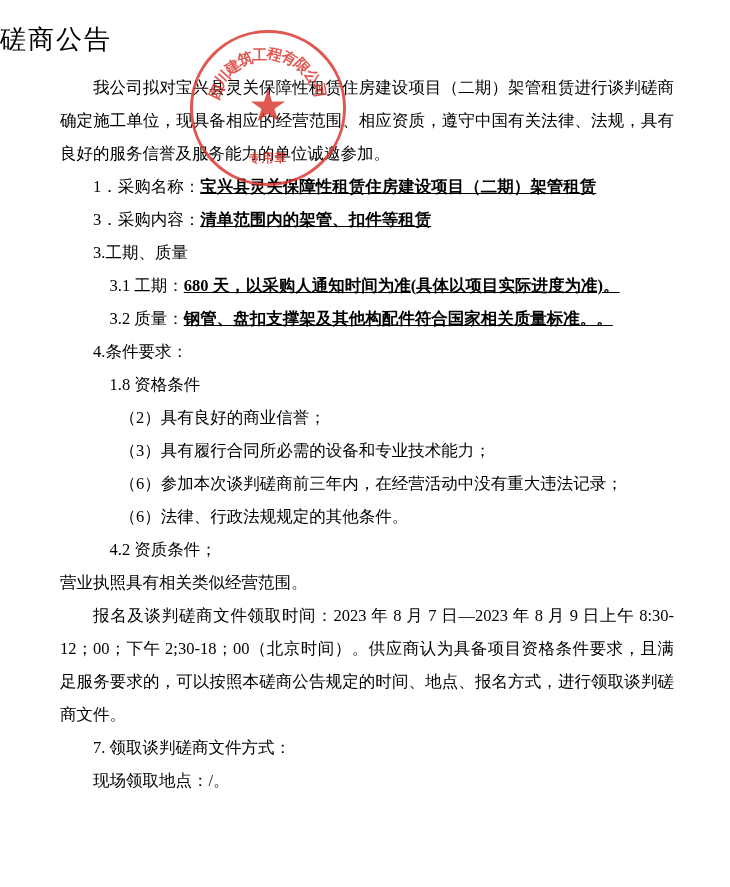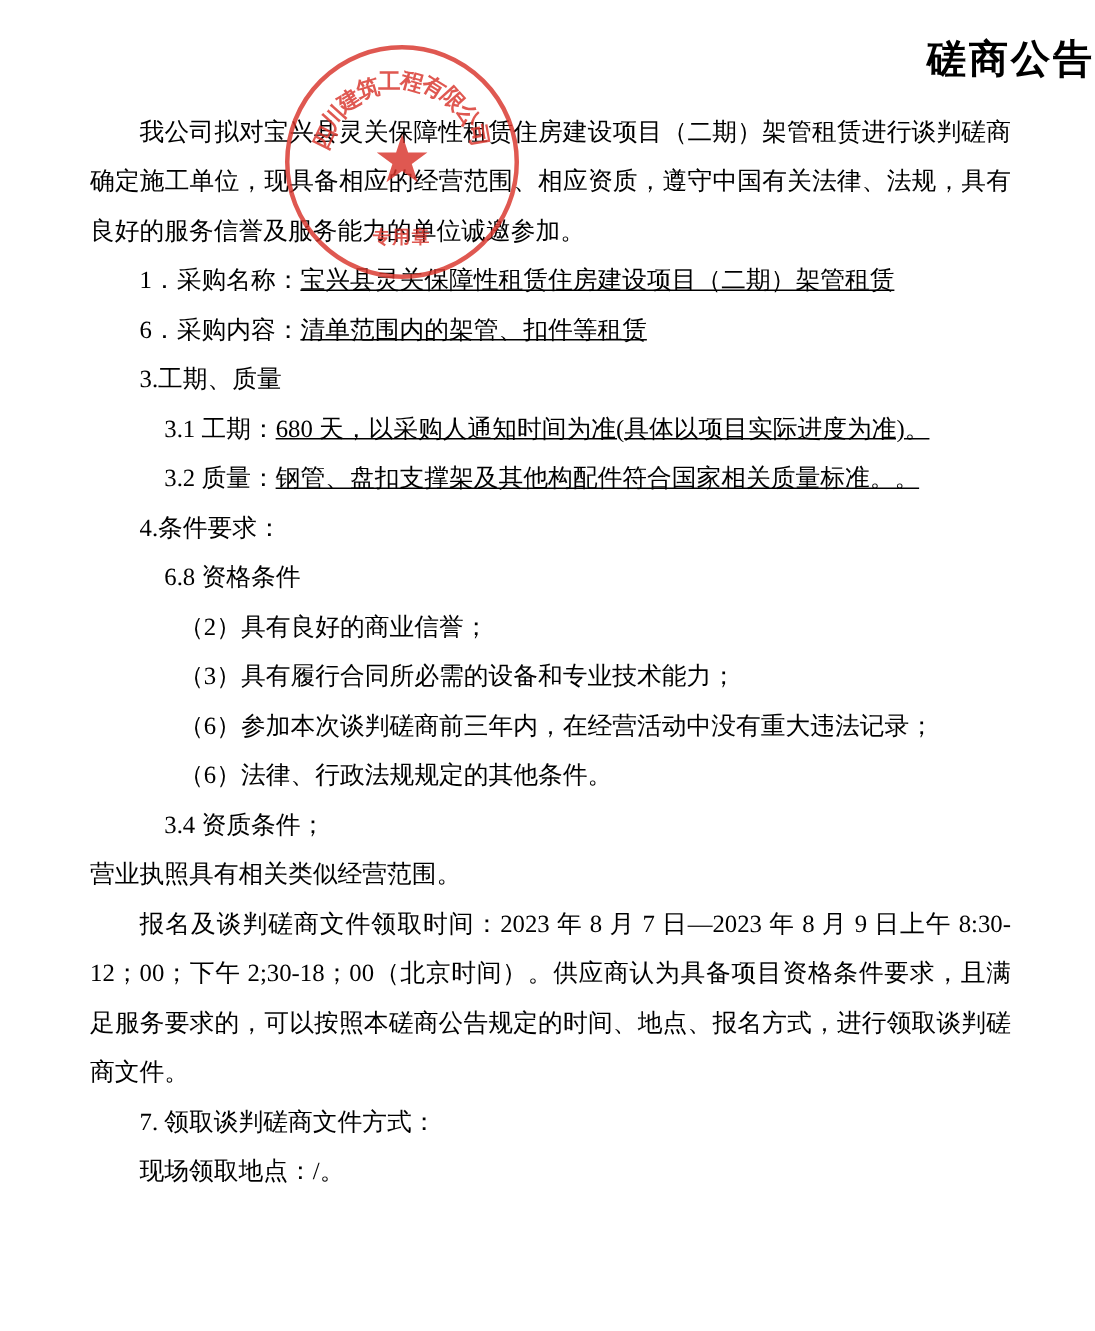--- a/index.html
+++ b/index.html
@@ -16,41 +16,42 @@
     overflow: hidden;
   }
   .page {
     position: relative;
     width: 730px;
     height: 887px;
     padding: 0;
     box-sizing: border-box;
   }
   .doc-title {
-    text-align: right;
+    text-align: left;
     font-size: 26px;
-    font-weight: bold;
+    font-weight: normal;
     letter-spacing: 2px;
     margin: 22px 0 14px 0;
     font-family: "Liberation Serif", "DejaVu Serif", serif;
   }
   .body-text {
     padding: 0 56px 0 60px;
     font-size: 16.5px;
     line-height: 33px;
     text-align: justify;
   }
   p {
     margin: 0;
   }
   .indent2 {
     text-indent: 2em;
   }
   .u {
     text-decoration: underline;
+    font-weight: bold;
   }
   .lvl1 {
     margin-left: 2em;
   }
   .lvl2 {
     margin-left: 3em;
   }
   .lvl-item {
     margin-left: 3.6em;
   }
@@ -143,43 +144,43 @@
 
   <div class="body-text">
 
     <p class="indent2">我公司拟对宝兴县灵关保障性租赁住房建设项目（二期）架管租赁进行谈判磋商确定施工单位，现具备相应的经营范围、相应资质，遵守中国有关法律、法规，具有良好的服务信誉及服务能力的单位诚邀参加。</p>
 
     <p class="lvl1">
       <span>1．采购名称：</span><span class="u">宝兴县灵关保障性租赁住房建设项目（二期）架管租赁</span>
     </p>
 
     <p class="lvl1">
-      <span>6．采购内容：</span><span class="u">清单范围内的架管、扣件等租赁</span>
+      <span>3．采购内容：</span><span class="u">清单范围内的架管、扣件等租赁</span>
     </p>
 
     <p class="lvl1">3.工期、质量</p>
 
     <p class="lvl2">
       <span>3.1 工期：</span><span class="u">680 天，以采购人通知时间为准(具体以项目实际进度为准)。</span>
     </p>
 
     <p class="lvl2">
       <span>3.2 质量：</span><span class="u">钢管、盘扣支撑架及其他构配件符合国家相关质量标准。。</span>
     </p>
 
     <p class="lvl1">4.条件要求：</p>
 
-    <p class="lvl2">6.8 资格条件</p>
+    <p class="lvl2">1.8 资格条件</p>
 
     <p class="lvl-item">（2）具有良好的商业信誉；</p>
     <p class="lvl-item">（3）具有履行合同所必需的设备和专业技术能力；</p>
     <p class="lvl-item">（6）参加本次谈判磋商前三年内，在经营活动中没有重大违法记录；</p>
     <p class="lvl-item">（6）法律、行政法规规定的其他条件。</p>
 
-    <p class="lvl2">3.4 资质条件；</p>
+    <p class="lvl2">4.2 资质条件；</p>
     <p>营业执照具有相关类似经营范围。</p>
 
 
     <p class="indent2">报名及谈判磋商文件领取时间：2023 年 8 月 7 日—2023 年 8 月 9 日上午 8:30-12；00；下午 2;30-18；00（北京时间）。供应商认为具备项目资格条件要求，且满足服务要求的，可以按照本磋商公告规定的时间、地点、报名方式，进行领取谈判磋商文件。</p>
 
     <p class="lvl1">7. 领取谈判磋商文件方式：</p>
 
     <p class="lvl1">现场领取地点：/。</p>
 
   </div>

